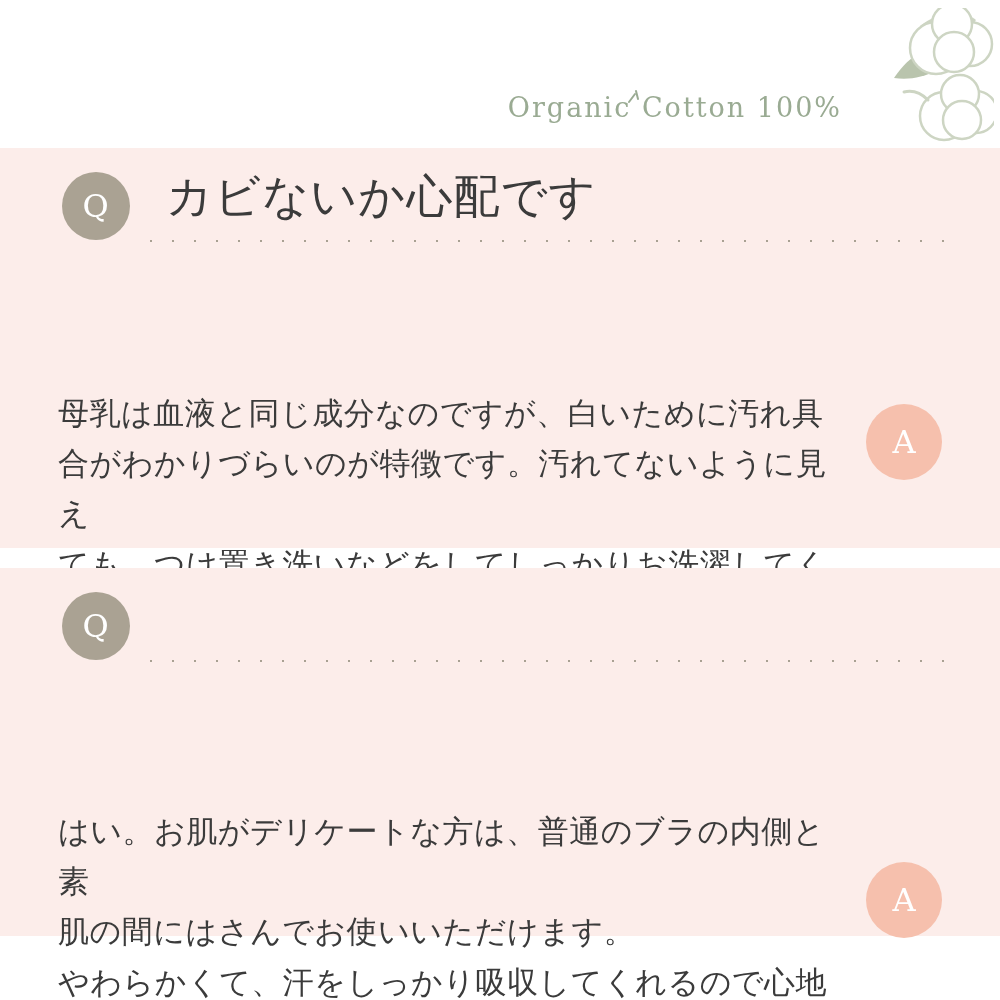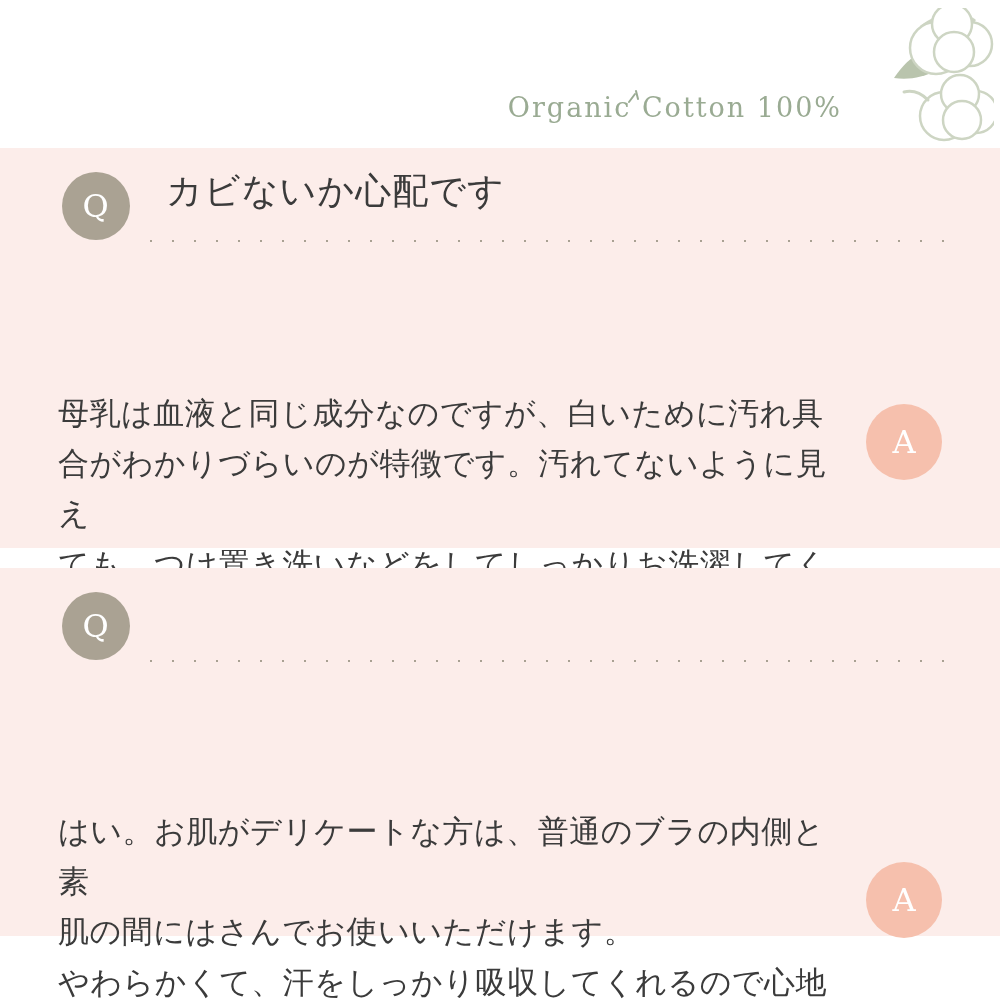--- a/index.html
+++ b/index.html
@@ -91,21 +91,21 @@
     background: #aaa293;
     border-radius: 50% 50% 50% 0;
     transform: rotate(20deg);
     z-index: -1;
   }
   .q-text {
     position: absolute;
     left: 166px;
     top: 20px;
     right: 40px;
-    font-size: 36px;
+    font-size: 46px;
     line-height: 1.25;
     color: #3b3b3b;
     letter-spacing: 1px;
     font-family: "DejaVu Sans", sans-serif;
     font-weight: 500;
     white-space: nowrap;
   }
   .dotted-rule {
     position: absolute;
     left: 140px;

